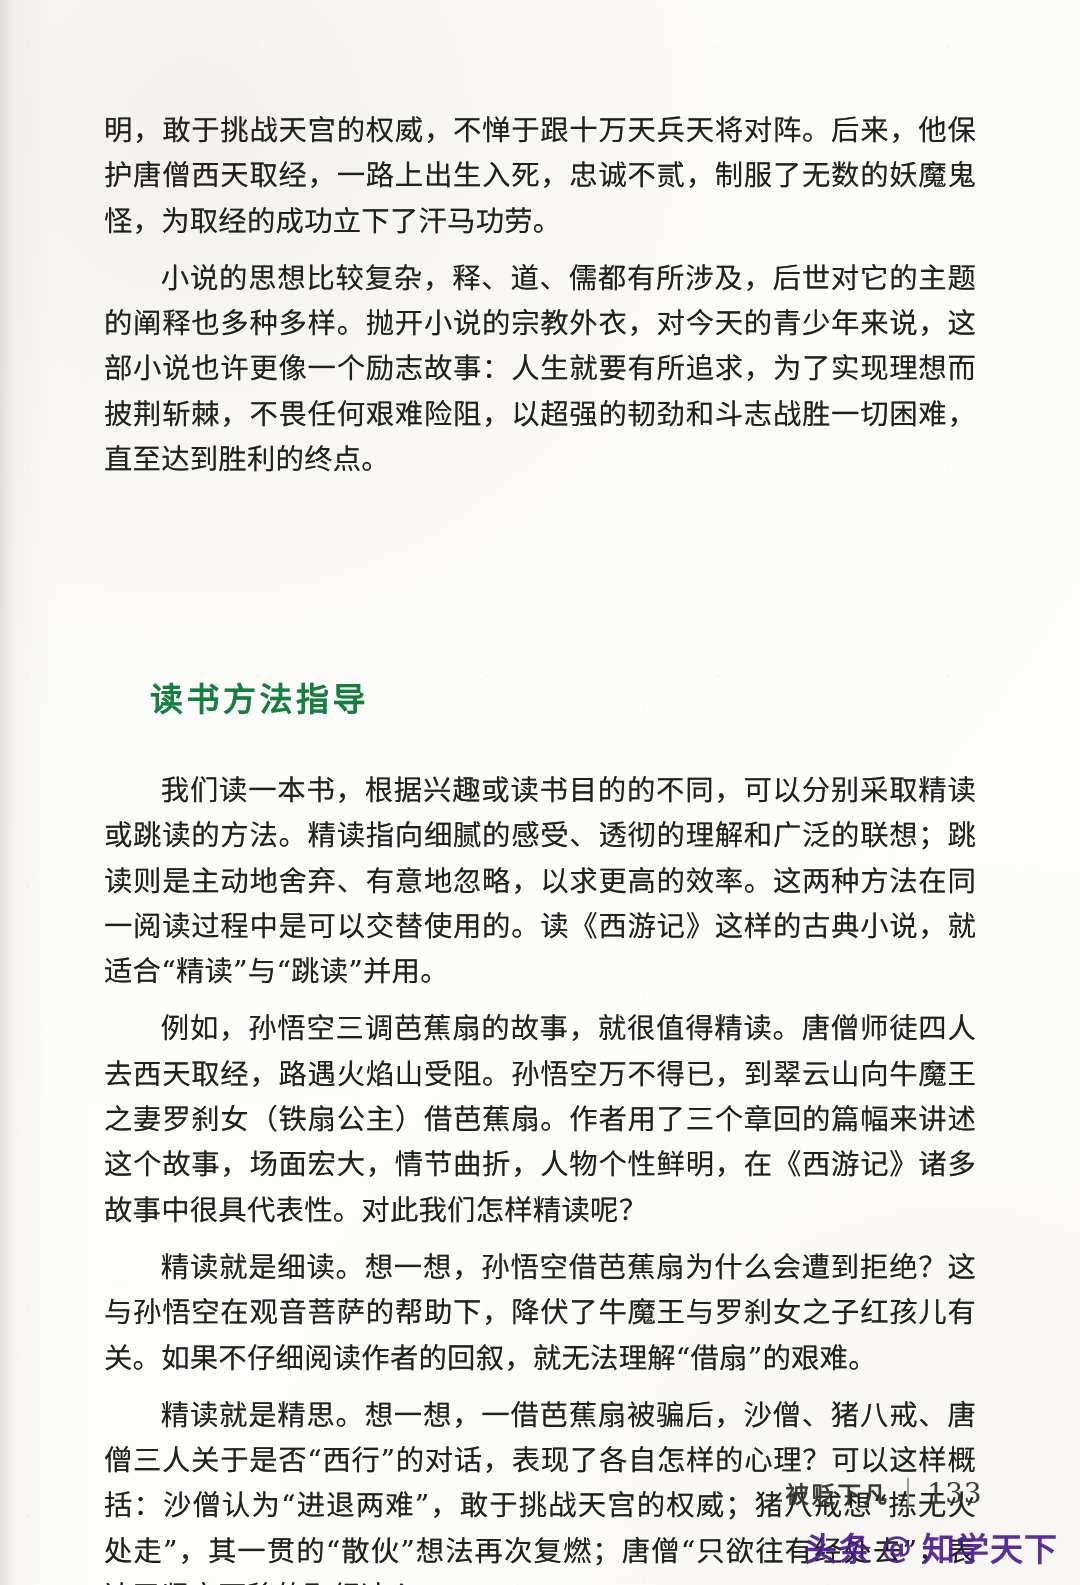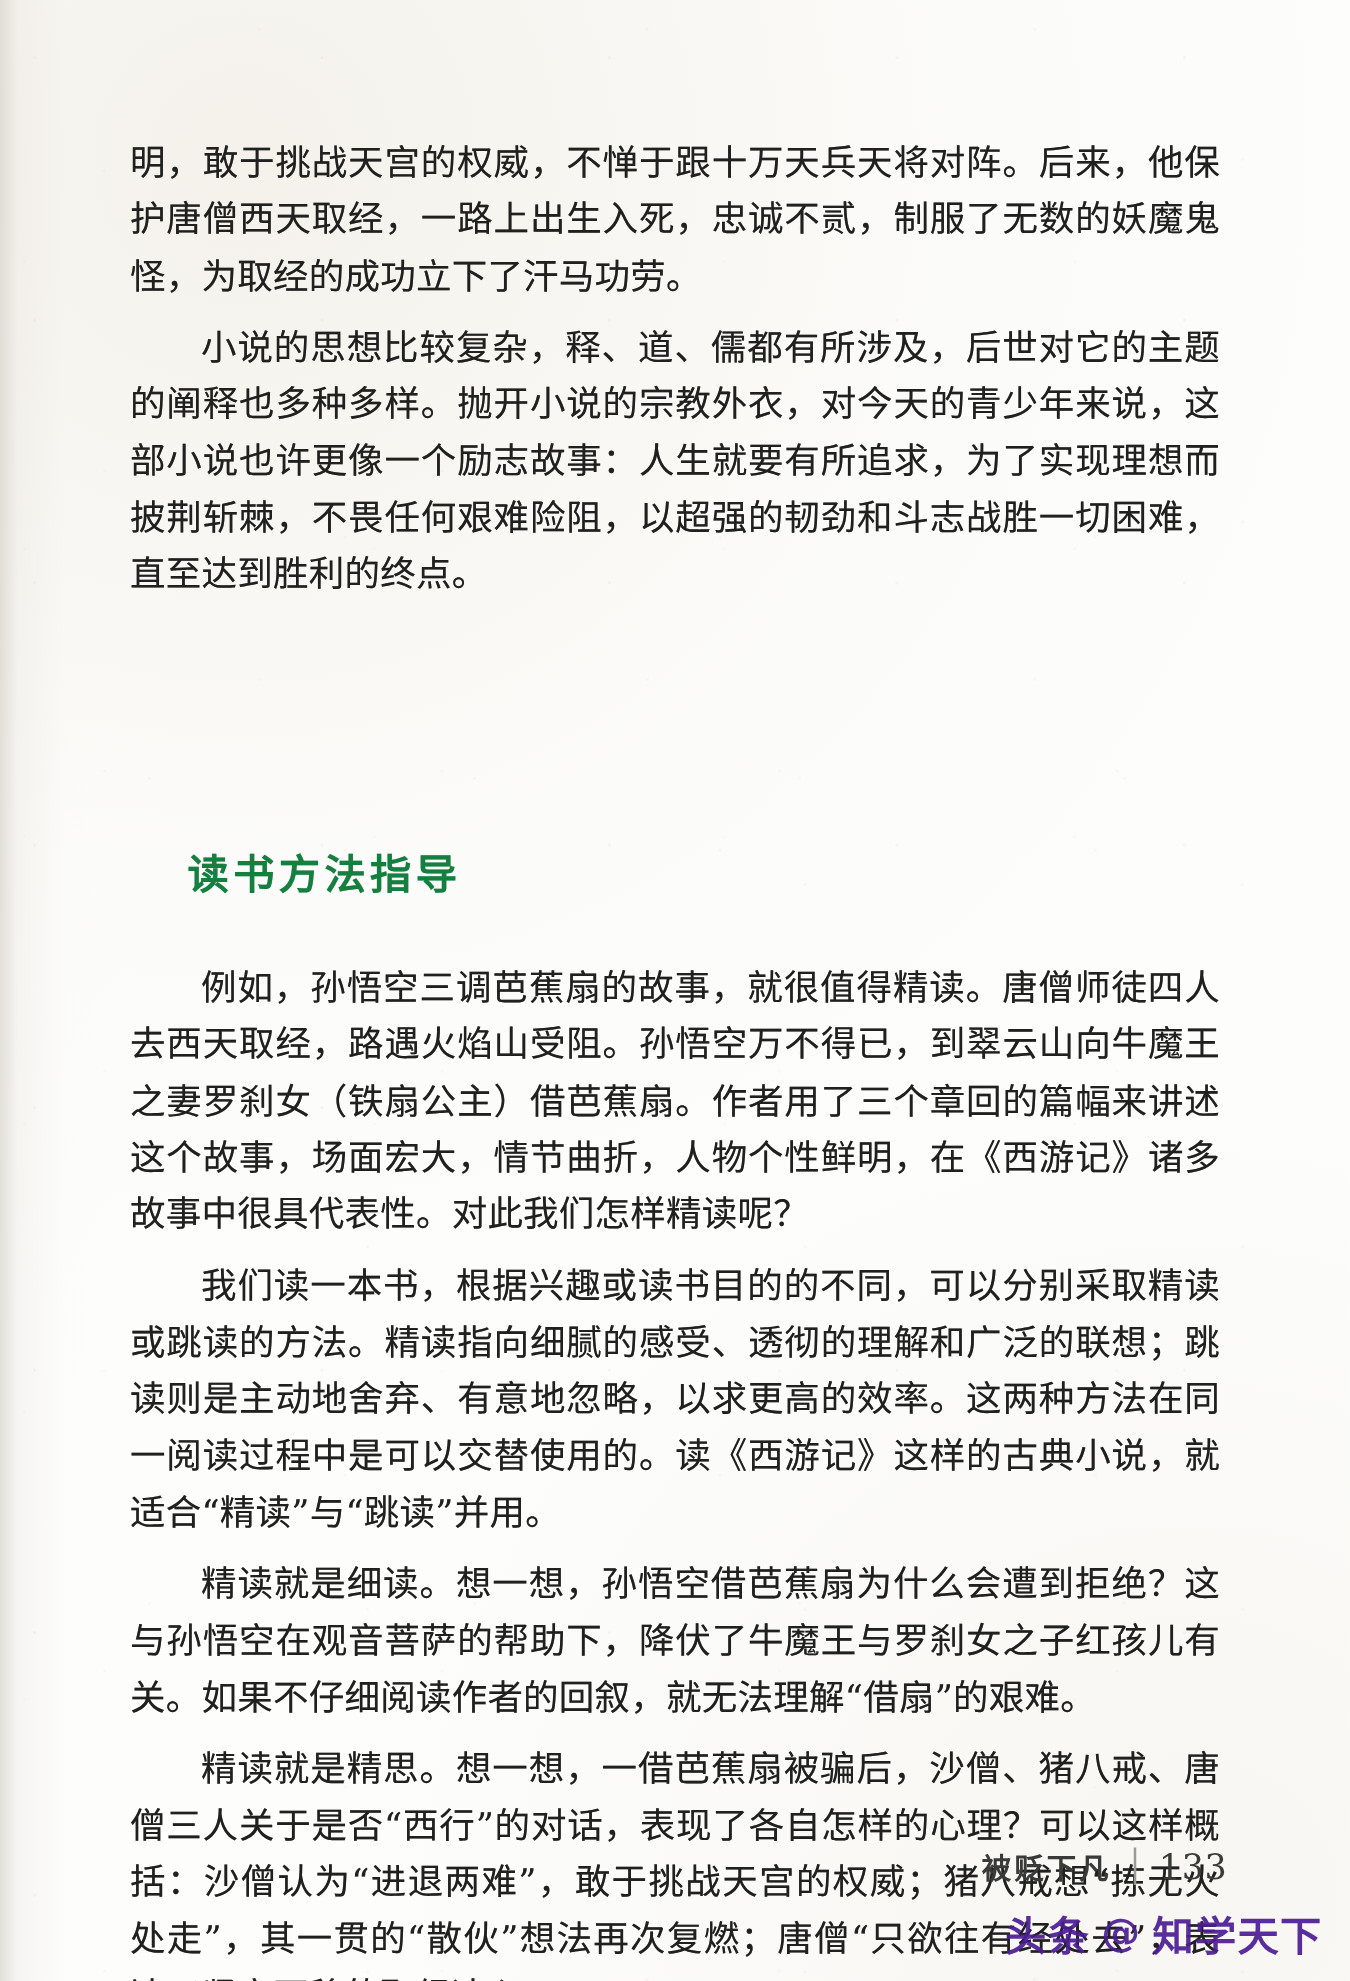--- a/index.html
+++ b/index.html
@@ -152,22 +152,22 @@
 </div>
 
 <div id="text-column">
   <p class="para continued">明，敢于挑战天宫的权威，不惮于跟十万天兵天将对阵。后来，他保护唐僧西天取经，一路上出生入死，忠诚不贰，制服了无数的妖魔鬼怪，为取经的成功立下了汗马功劳。</p>
   <p class="para">小说的思想比较复杂，释、道、儒都有所涉及，后世对它的主题的阐释也多种多样。抛开小说的宗教外衣，对今天的青少年来说，这部小说也许更像一个励志故事：人生就要有所追求，为了实现理想而披荆斩棘，不畏任何艰难险阻，以超强的韧劲和斗志战胜一切困难，直至达到胜利的终点。</p>
 </div>
 
 <div id="section-heading">读书方法指导</div>
 
 <div id="text-column-2">
+  <p class="para">我们读一本书，根据兴趣或读书目的的不同，可以分别采取精读或跳读的方法。精读指向细腻的感受、透彻的理解和广泛的联想；跳读则是主动地舍弃、有意地忽略，以求更高的效率。这两种方法在同一阅读过程中是可以交替使用的。读《西游记》这样的古典小说，就适合“精读”与“跳读”并用。</p>
   <p class="para">例如，孙悟空三调芭蕉扇的故事，就很值得精读。唐僧师徒四人去西天取经，路遇火焰山受阻。孙悟空万不得已，到翠云山向牛魔王之妻罗刹女（铁扇公主）借芭蕉扇。作者用了三个章回的篇幅来讲述这个故事，场面宏大，情节曲折，人物个性鲜明，在《西游记》诸多故事中很具代表性。对此我们怎样精读呢？</p>
-  <p class="para">我们读一本书，根据兴趣或读书目的的不同，可以分别采取精读或跳读的方法。精读指向细腻的感受、透彻的理解和广泛的联想；跳读则是主动地舍弃、有意地忽略，以求更高的效率。这两种方法在同一阅读过程中是可以交替使用的。读《西游记》这样的古典小说，就适合“精读”与“跳读”并用。</p>
   <p class="para">精读就是细读。想一想，孙悟空借芭蕉扇为什么会遭到拒绝？这与孙悟空在观音菩萨的帮助下，降伏了牛魔王与罗刹女之子红孩儿有关。如果不仔细阅读作者的回叙，就无法理解“借扇”的艰难。</p>
   <p class="para">精读就是精思。想一想，一借芭蕉扇被骗后，沙僧、猪八戒、唐僧三人关于是否“西行”的对话，表现了各自怎样的心理？可以这样概括：沙僧认为“进退两难”，敢于挑战天宫的权威；猪八戒想“拣无火处走”，其一贯的“散伙”想法再次复燃；唐僧“只欲往有经处去”，表达了坚定不移的取经决心。</p>
   <p class="para">精读就是鉴赏。想一想，孙悟空、罗刹女的语言各有什么特点？孙悟空的话是</p>
 </div>
 
 <div id="page-footer">
   <span id="footer-section-name">被贬下凡</span>
   <span id="footer-divider"></span>
   <span id="footer-page-number">133</span>
 </div>

